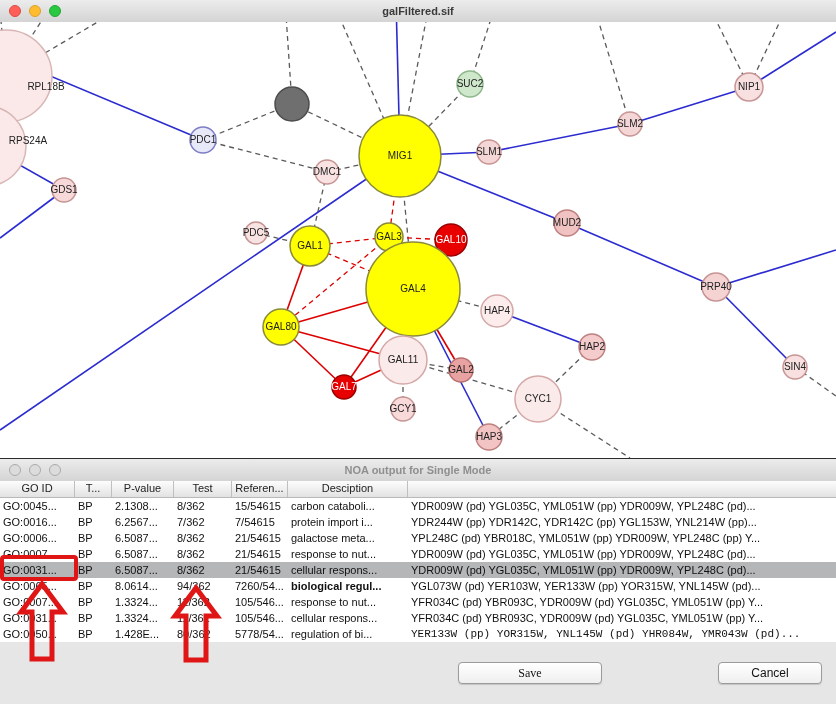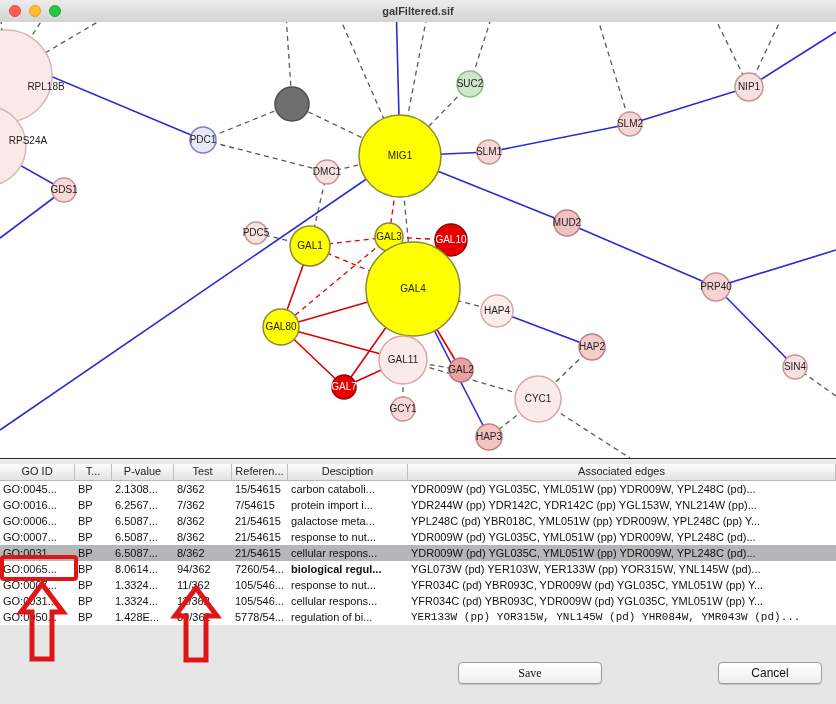--- a/index.html
+++ b/index.html
@@ -27,21 +27,21 @@
   .tl.inactive{background:#dcdcdc;border:1px solid #ababab;}
 
   
   #net-window{top:0;height:458px;background:#ffffff;}
   #net-svg{position:absolute;left:0;top:22px;width:836px;height:436px;display:block;background:#ffffff;}
   #net-svg text{font-family:"Liberation Sans",sans-serif;font-size:10px;}
 
   
   #noa-window{top:458px;height:246px;background:#e6e6e6;border-top:1px solid #2a2a2a;box-sizing:border-box;}
   #noa-window .titlebar{height:22px;}
-  #table{position:absolute;left:0;top:5px;width:836px;background:#bef264;}
+  #table{position:absolute;left:0;top:22px;width:836px;background:#bef264;}
   #thead{display:flex;height:16px;background:linear-gradient(#fdfdfd,#e2e2e2);border-bottom:1px solid #b9b9b9;}
   .th{
     box-sizing:border-box;border-right:1px solid #bfbfbf;
     font-size:11px;line-height:15px;text-align:center;color:#222;
     overflow:hidden;white-space:nowrap;flex:0 0 auto;
   }
   .tr{display:flex;height:16px;background:#ffffff;}
   .tr.selected{background:#b4b6b8;}
   .td{
     box-sizing:border-box;padding:0 3px;font-size:11px;line-height:16px;
@@ -193,21 +193,20 @@
     <div class="title">NOA output for Single Mode</div>
   </div>
   <div id="table">
     <div id="thead">
         <div class="th" style="width: 75px;">GO ID</div>
         <div class="th" style="width: 37px;">T...</div>
         <div class="th" style="width: 62px;">P-value</div>
         <div class="th" style="width: 58px;">Test</div>
         <div class="th" style="width: 56px;">Referen...</div>
         <div class="th" style="width: 120px;">Desciption</div>
-        <div class="th" style="width: 428px;">Associated edges</div>
       </div>
     <div id="tbody">
         <div class="tr">
           <div class="td" style="width: 75px;">GO:0045...</div>
           <div class="td" style="width: 37px;">BP</div>
           <div class="td" style="width: 62px;">2.1308...</div>
           <div class="td" style="width: 58px;">8/362</div>
           <div class="td" style="width: 56px;">15/54615</div>
           <div class="td" style="width: 120px;">carbon cataboli...</div>
           <div class="td" style="width: 428px;">YDR009W (pd) YGL035C, YML051W (pp) YDR009W, YPL248C (pd)...</div>

